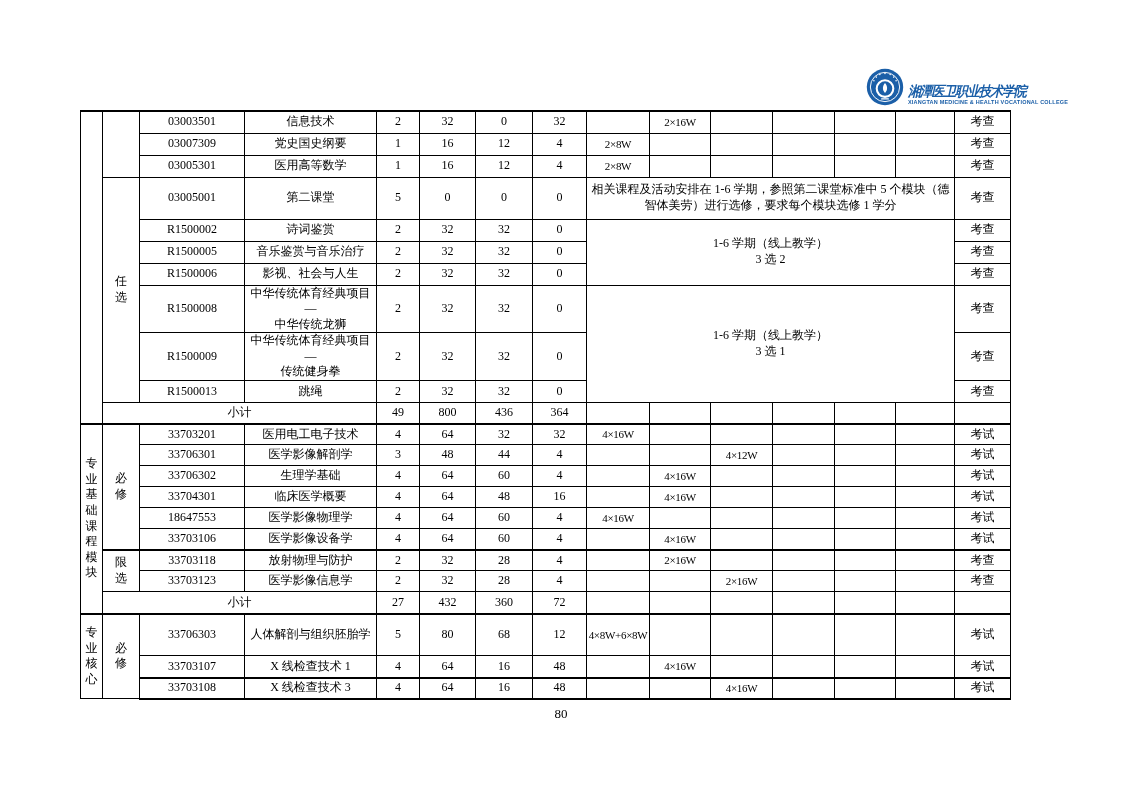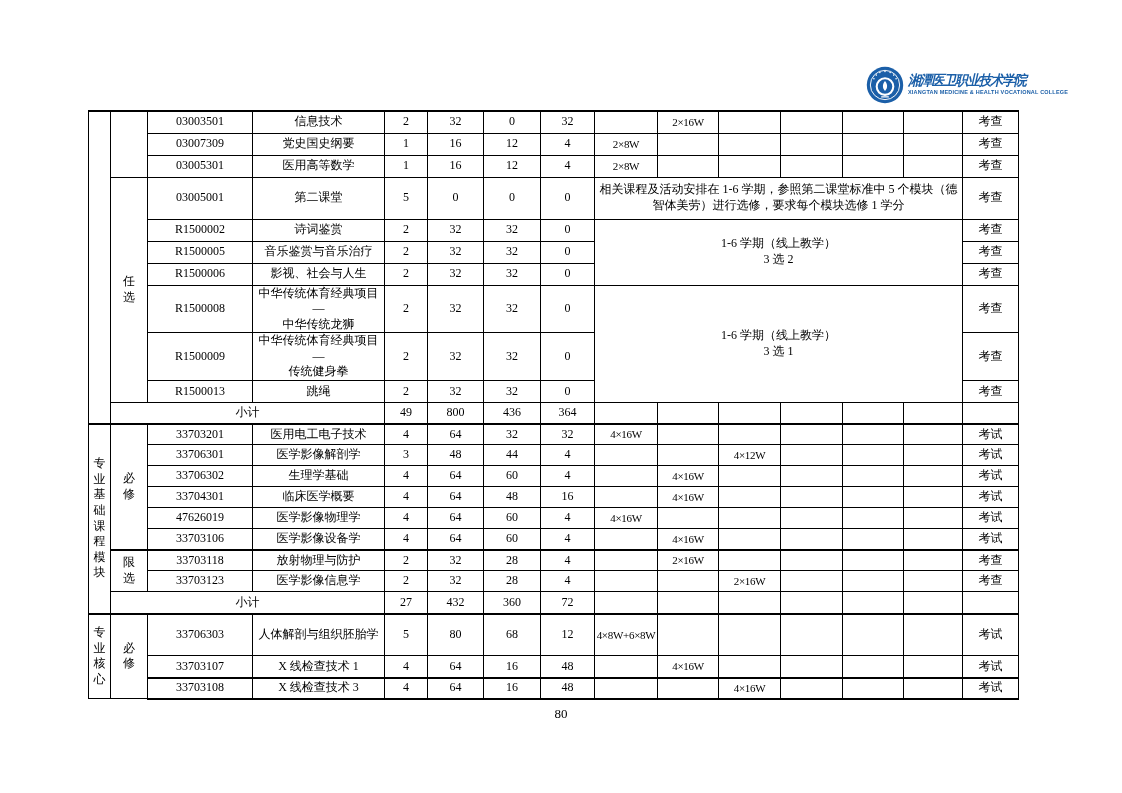--- a/index.html
+++ b/index.html
@@ -8,38 +8,38 @@
     width:1122px;height:793px;
     background:#ffffff;
     margin:0 auto;
     font-family:"Liberation Serif","DejaVu Serif",serif;
     color:#000;
     overflow:hidden;
   }
   
   .logo{
     position:absolute;top:64px;left:866px;width:156px;height:42px;
-    display:flex;align-items:center;gap:4px;
+    display:flex;align-items:flex-end;gap:4px;
   }
   .logo-seal{flex:0 0 auto;}
   .logo-text{display:flex;flex-direction:column;justify-content:center;line-height:1.05;}
   .logo-cn{
     color:var(--brand,#1b5fa8);
     font-weight:bold;font-style:italic;
     font-size:14px;letter-spacing:-1.2px;white-space:nowrap;
     transform:scaleX(0.92);transform-origin:left center;
   }
   .logo-en{
     color:var(--brand,#1b5fa8);
     font-family:"Liberation Sans","DejaVu Sans",sans-serif;
     font-weight:bold;font-size:5.5px;letter-spacing:0.2px;white-space:nowrap;
     margin-top:1px;
   }
   
-  .tbl-wrap{position:absolute;left:88px;top:110px;}
+  .tbl-wrap{position:absolute;left:80px;top:110px;}
   table.curriculum{
     border-collapse:collapse;table-layout:fixed;
     width:930px;
     font-size:12px;
   }
   table.curriculum td{
     border:1px solid #000;
     text-align:center;vertical-align:middle;
     padding:0 1px;line-height:1.3;
     overflow:hidden;
@@ -304,21 +304,21 @@
             <td>16</td>
             <td class="sem"></td>
             <td class="sem">4×16W</td>
             <td class="sem"></td>
             <td class="sem"></td>
             <td class="sem"></td>
             <td class="sem"></td>
             <td>考试</td>
           </tr>
           <tr style="height: 21px;">
-            <td>47626019</td>
+            <td>18647553</td>
             <td>医学影像物理学</td>
             <td>4</td>
             <td>64</td>
             <td>60</td>
             <td>4</td>
             <td class="sem">4×16W</td>
             <td class="sem"></td>
             <td class="sem"></td>
             <td class="sem"></td>
             <td class="sem"></td>

